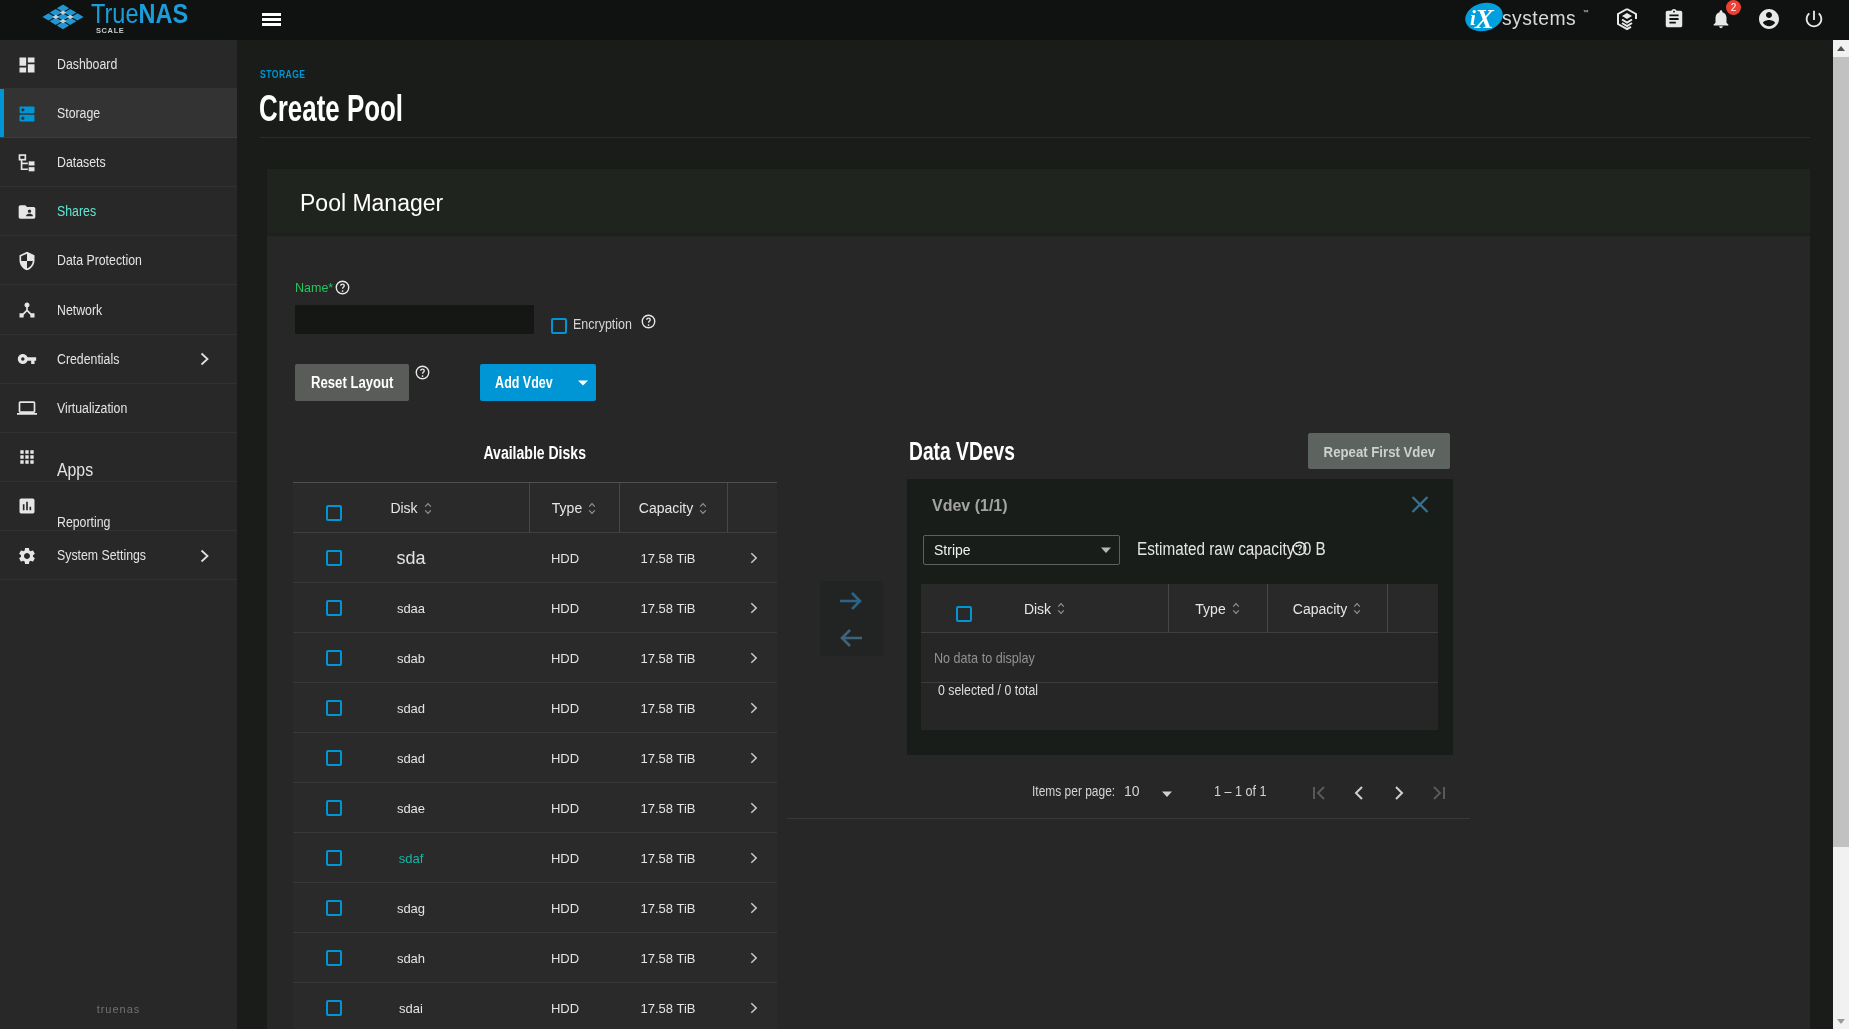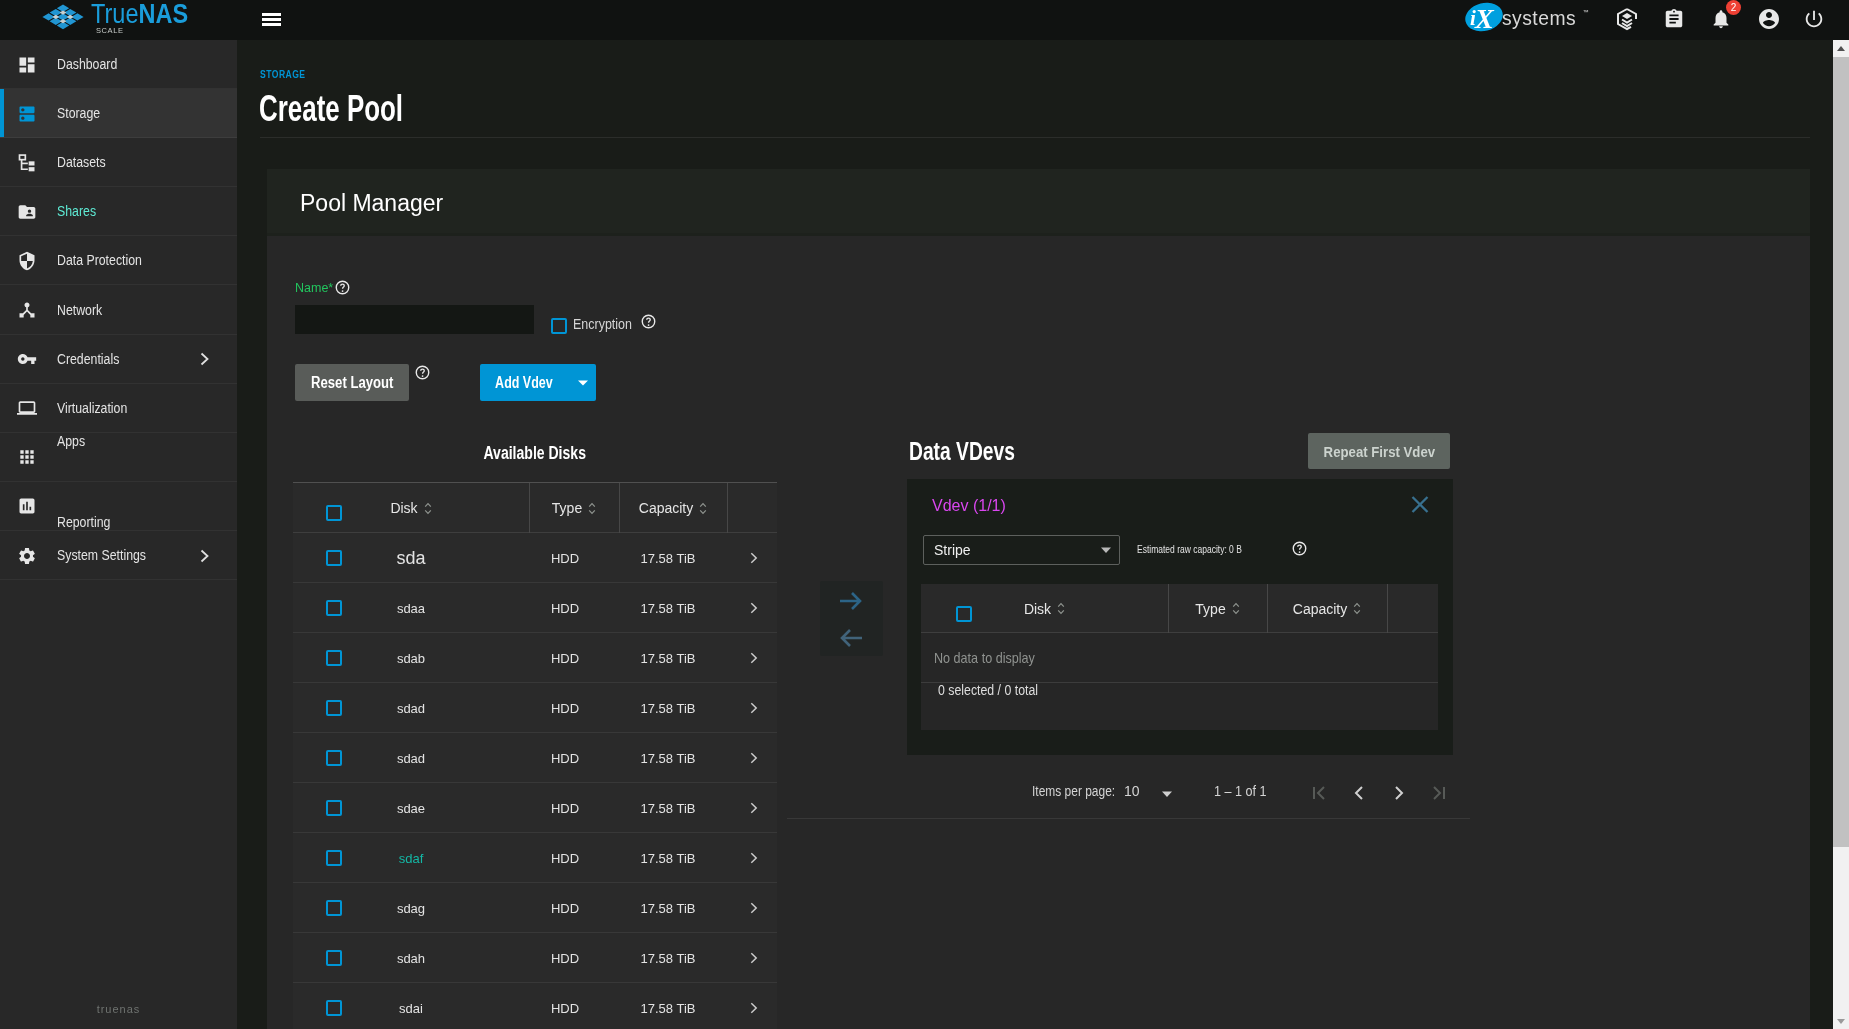--- a/index.html
+++ b/index.html
@@ -79,21 +79,21 @@
         <path fill="#e6e6e6" d="M20 18c1.1 0 2-.9 2-2V6c0-1.1-.9-2-2-2H4c-1.1 0-2 .9-2 2v10c0 1.1.9 2 2 2H0v2h24v-2h-4zM4 6h16v10H4V6z"></path>
       </svg></div>
 <div class="abs" style="left:57px;top:0;height:100%;display:flex;align-items:center;color:#e4e4e4;font-size:14px">
       <span class="cond" style="transform:scaleX(0.88)">Virtualization</span>
     </div>
 </div>
 <div class="abs" style="left:0;top:432.8px;width:237px;height:49.1px;border-bottom:1px solid rgba(255,255,255,0.05);box-sizing:border-box">
 <div class="abs" style="left:17px;top:14.6px;width:20px;height:20px"><svg width="20" height="20" viewBox="0 0 24 24">
         <path fill="#e6e6e6" d="M4 8h4V4H4v4zm6 12h4v-4h-4v4zm-6 0h4v-4H4v4zm0-6h4v-4H4v4zm6 0h4v-4h-4v4zm6-10v4h4V4h-4zm-6 4h4V4h-4v4zm6 6h4v-4h-4v4zm0 6h4v-4h-4v4z"></path>
       </svg></div>
-<div class="abs" style="left:57px;top:0;height:100%;display:flex;align-items:flex-start;color:#e4e4e4;font-size:14px">
+<div class="abs" style="left:57px;top:0;height:100%;display:flex;align-items:flex-end;color:#e4e4e4;font-size:18px">
       <span class="cond" style="transform:scaleX(0.88)">Apps</span>
     </div>
 </div>
 <div class="abs" style="left:0;top:481.9px;width:237px;height:49.1px;border-bottom:1px solid rgba(255,255,255,0.05);box-sizing:border-box">
 <div class="abs" style="left:17px;top:14.6px;width:20px;height:20px"><svg width="20" height="20" viewBox="0 0 24 24">
         <path fill="#e6e6e6" d="M19 3H5c-1.1 0-2 .9-2 2v14c0 1.1.9 2 2 2h14c1.1 0 2-.9 2-2V5c0-1.1-.9-2-2-2zM9 17H7v-7h2v7zm4 0h-2V7h2v10zm4 0h-2v-4h2v4z"></path>
       </svg></div>
 <div class="abs" style="left:57px;top:0;height:100%;display:flex;align-items:flex-end;color:#e4e4e4;font-size:14px">
       <span class="cond" style="transform:scaleX(0.88)">Reporting</span>
     </div>
@@ -123,21 +123,21 @@
     <path d="M14.8 15.5 L21.0 19.2 L14.8 22.9 L8.6 19.2 Z" fill="#2196d3"></path>
     <path d="M36.4 11.2 L42.6 14.9 L36.4 18.6 L30.2 14.9 Z" fill="#2196d3"></path>
     <path d="M29.2 15.5 L35.4 19.2 L29.2 22.9 L23.0 19.2 Z" fill="#2196d3"></path>
     <path d="M22.0 19.8 L28.2 23.5 L22.0 27.2 L15.8 23.5 Z" fill="#2196d3"></path>
     <path d="M22 8.5 L25.4 10.6 L22 12.7 L18.6 10.6 Z" fill="#c8cdcd"></path>
     <path d="M14.8 12.8 L18.2 14.9 L14.8 17.0 L11.4 14.9 Z" fill="#c8cdcd"></path>
     <path d="M29.2 12.8 L32.6 14.9 L29.2 17.0 L25.8 14.9 Z" fill="#c8cdcd"></path>
     <path d="M22 17.099999999999998 L25.4 19.2 L22 21.3 L18.6 19.2 Z" fill="#c8cdcd"></path>
   </svg>
 <div class="abs" style="left:91px;top:0px;color:#1a9ddb;font-size:28px;line-height:28px"><span class="cond" style="transform:scaleX(0.84)"><span style="font-weight:400">True</span><span style="font-weight:700">NAS</span></span></div>
-<div class="abs" style="left:96px;top:26px;color:#c8ccca;font-size:7.5px;font-weight:400;letter-spacing:0.6px">SCALE</div>
+<div class="abs" style="left:96px;top:26px;color:#c8ccca;font-size:7.5px;font-weight:700;letter-spacing:0.6px">SCALE</div>
 <svg class="abs" style="left:1462px;top:1px" width="120" height="34" viewBox="0 0 120 34">
 <ellipse cx="22" cy="16" rx="19" ry="14" fill="#00a0df" transform="rotate(-14 22 16)"></ellipse>
 <text x="8" y="24" font-family="Liberation Serif,serif" font-style="italic" font-weight="700" font-size="21" fill="#fff">i</text>
 <text x="13" y="27" font-family="Liberation Serif,serif" font-style="italic" font-weight="700" font-size="28" fill="#fff">X</text>
 </svg>
 <div class="abs" style="left:1502px;top:6px;color:#d9d9d9;font-size:21px;font-weight:400;letter-spacing:0.5px"><span class="cond" style="transform:scaleX(0.92)">systems</span><span style="font-size:6px;vertical-align:11px">™</span></div>
 <svg class="abs" style="left:1615px;top:7px" width="24" height="24" viewBox="0 0 24 24">
     <g fill="none" stroke="#e8e8e8" stroke-width="2">
       <path d="M12 2 L21 7 L21 12 M12 2 L3 7 L3 17 L12 22 L16 19.8"></path>
       <path d="M7 9 L12 6 L17 9 L12 12 Z" fill="#e8e8e8" stroke="none"></path>
@@ -296,30 +296,30 @@
     <path d="M2 11 L22 11 M14 3 L22 11 L14 19" fill="none" stroke="#2c6487" stroke-width="2.6"></path>
   </svg>
 <svg class="abs" style="left:838px;top:627px" width="26" height="22" viewBox="0 0 26 22">
     <path d="M24 11 L4 11 M12 3 L4 11 L12 19" fill="none" stroke="#41637a" stroke-width="2.6"></path>
   </svg>
 <div class="abs" style="left:909px;top:439px;color:#fff;font-size:25px;font-weight:700;line-height:25px"><span class="cond" style="transform:scaleX(0.77)">Data VDevs</span></div>
 <div class="abs" style="left:1308px;top:433px;width:142px;height:36px;background:#5d645f;border-radius:2px;display:flex;align-items:center;justify-content:center">
     <span class="cond" style="transform:scaleX(0.88);transform-origin:center;color:#ccd3ce;font-size:15px;font-weight:700">Repeat First Vdev</span>
   </div>
 <div class="abs" style="left:907px;top:479px;width:546px;height:276px;background:#191d19"></div>
-<div class="abs" style="left:932px;top:497px;color:#d946ef;font-size:16px;font-weight:400">Vdev (1/1)</div>
+<div class="abs" style="left:932px;top:497px;color:#a3a3a3;font-size:16px;font-weight:700">Vdev (1/1)</div>
 <svg class="abs" style="left:1410px;top:495px" width="20" height="19" viewBox="0 0 20 19">
     <path d="M2.5 2 L17.5 17 M17.5 2 L2.5 17" stroke="#38708f" stroke-width="2.3" fill="none"></path>
   </svg>
 <div class="abs" style="left:923px;top:535px;width:197px;height:30px;border:1px solid #5d605d;border-radius:2px;box-sizing:border-box"></div>
 <div class="abs" style="left:934px;top:535px;height:30px;display:flex;align-items:center;color:#f0f0f0;font-size:14px">Stripe</div>
 <svg class="abs" style="left:1100px;top:547px" width="12" height="7" viewBox="0 0 12 7">
     <path d="M1 0.5 L6 6 L11 0.5 Z" fill="#b8b8b8"></path>
   </svg>
-<div class="abs" style="left:1137px;top:542px;color:#e4e4e4;font-size:10px;line-height:15px"><span class="cond" style="transform:scaleX(0.85)">Estimated raw capacity: 0 B</span></div>
+<div class="abs" style="left:1137px;top:542px;color:#e4e4e4;font-size:18px;line-height:15px"><span class="cond" style="transform:scaleX(0.85)">Estimated raw capacity: 0 B</span></div>
 <svg class="abs" style="left:1292px;top:541px" width="15" height="15" viewBox="0 0 24 24">
     <circle cx="12" cy="12" r="10" fill="none" stroke="#e8e8e8" stroke-width="2.2"></circle>
     <path d="M9.2 9.2c0-1.7 1.3-2.7 2.8-2.7s2.8 1 2.8 2.6c0 1.2-.7 1.8-1.5 2.4-.8.6-1.1 1-1.1 2v.4" fill="none" stroke="#e8e8e8" stroke-width="2.2"></path>
     <circle cx="12.1" cy="17.6" r="1.4" fill="#e8e8e8"></circle>
   </svg>
 <div class="abs" style="left:921px;top:584px;width:517px;height:146px;background:#262626"></div>
 <div class="abs" style="left:921px;top:584px;width:517px;height:49px;background:#292929;border-bottom:1px solid #3e3e3e;box-sizing:border-box"></div>
 <div class="abs" style="left:1168px;top:584px;width:1px;height:49px;background:#474747"></div>
 <div class="abs" style="left:1267px;top:584px;width:1px;height:49px;background:#474747"></div>
 <div class="abs" style="left:1387px;top:584px;width:1px;height:49px;background:#474747"></div>

